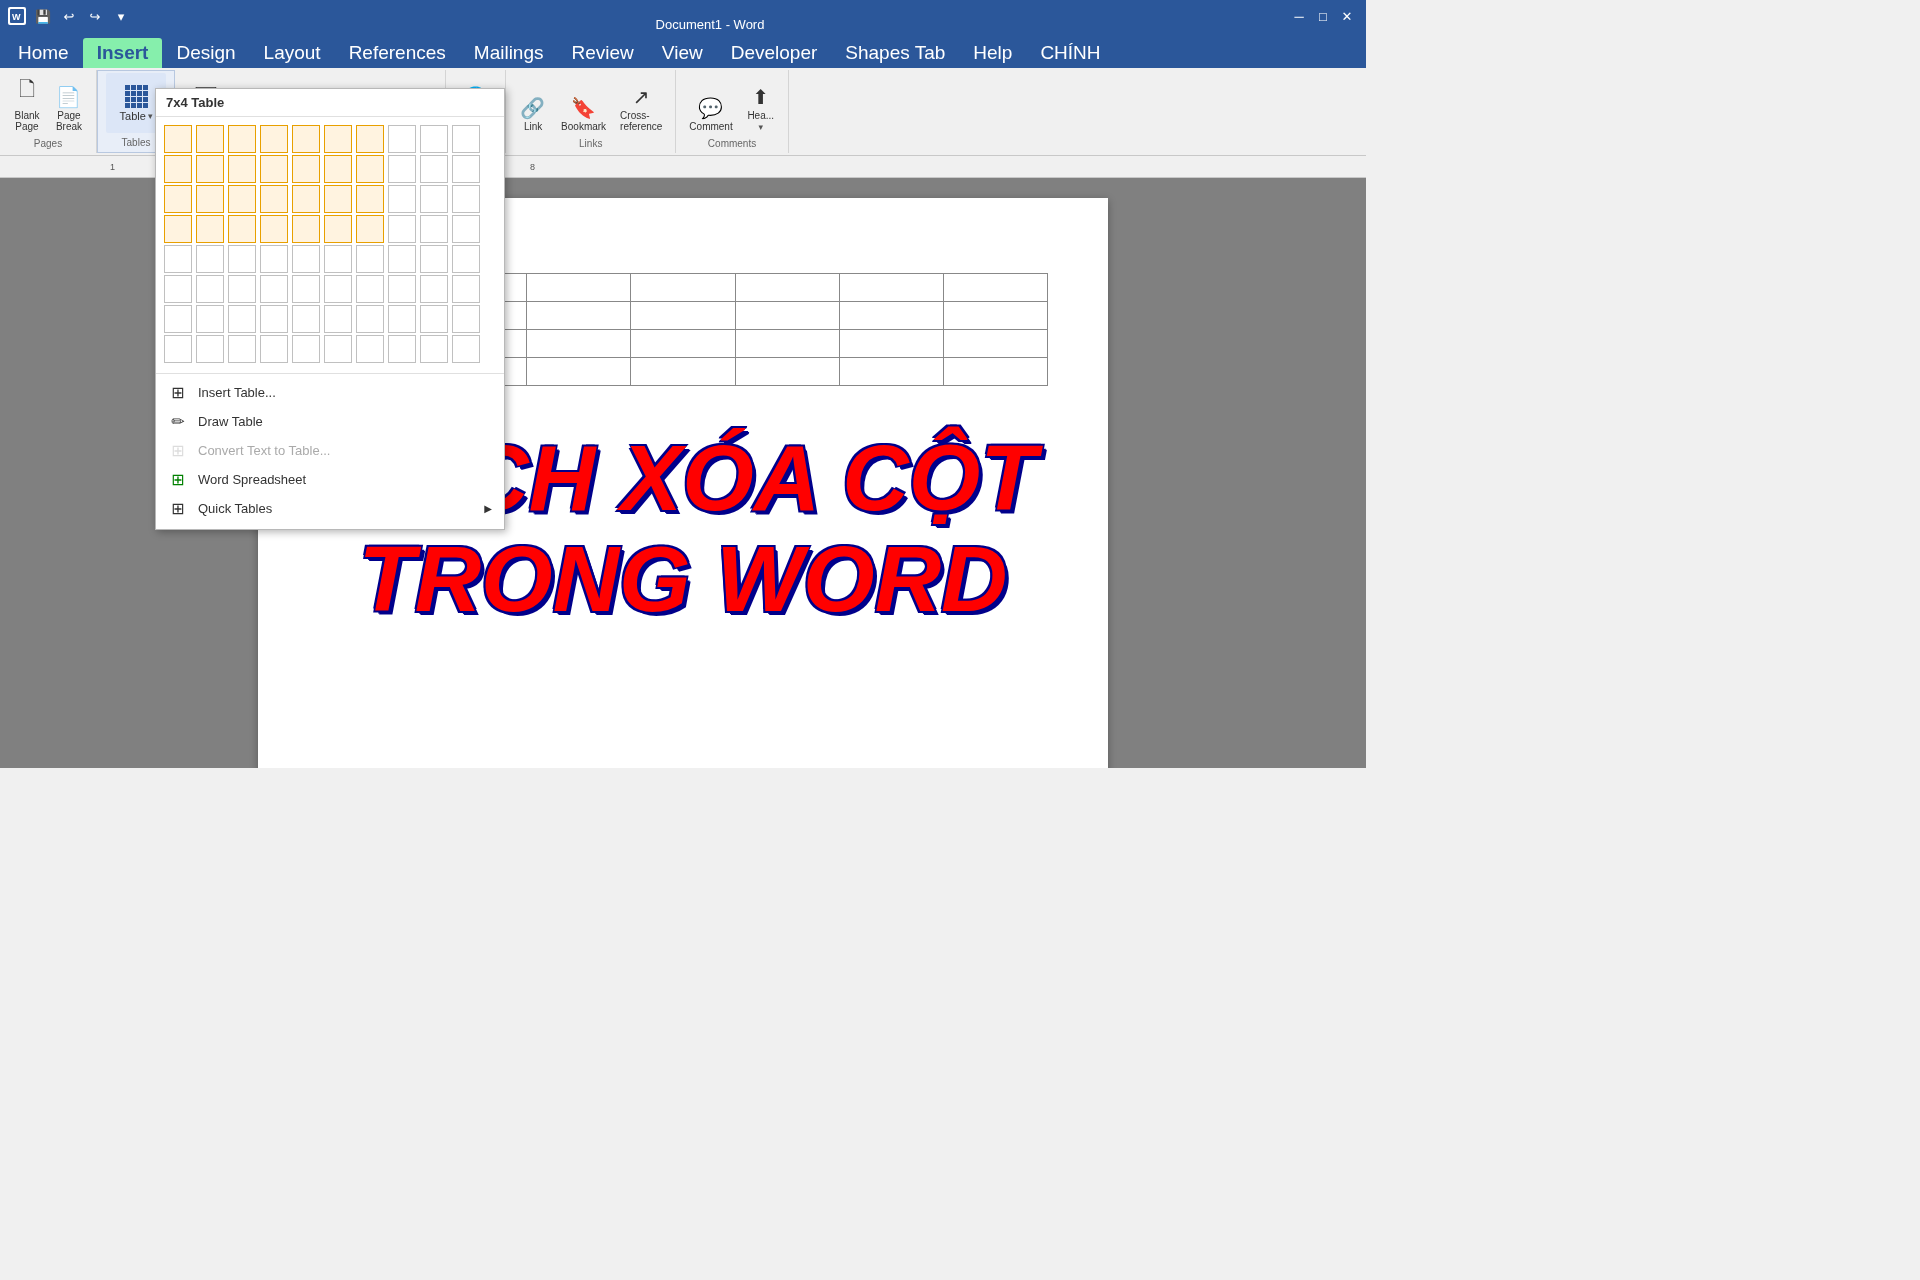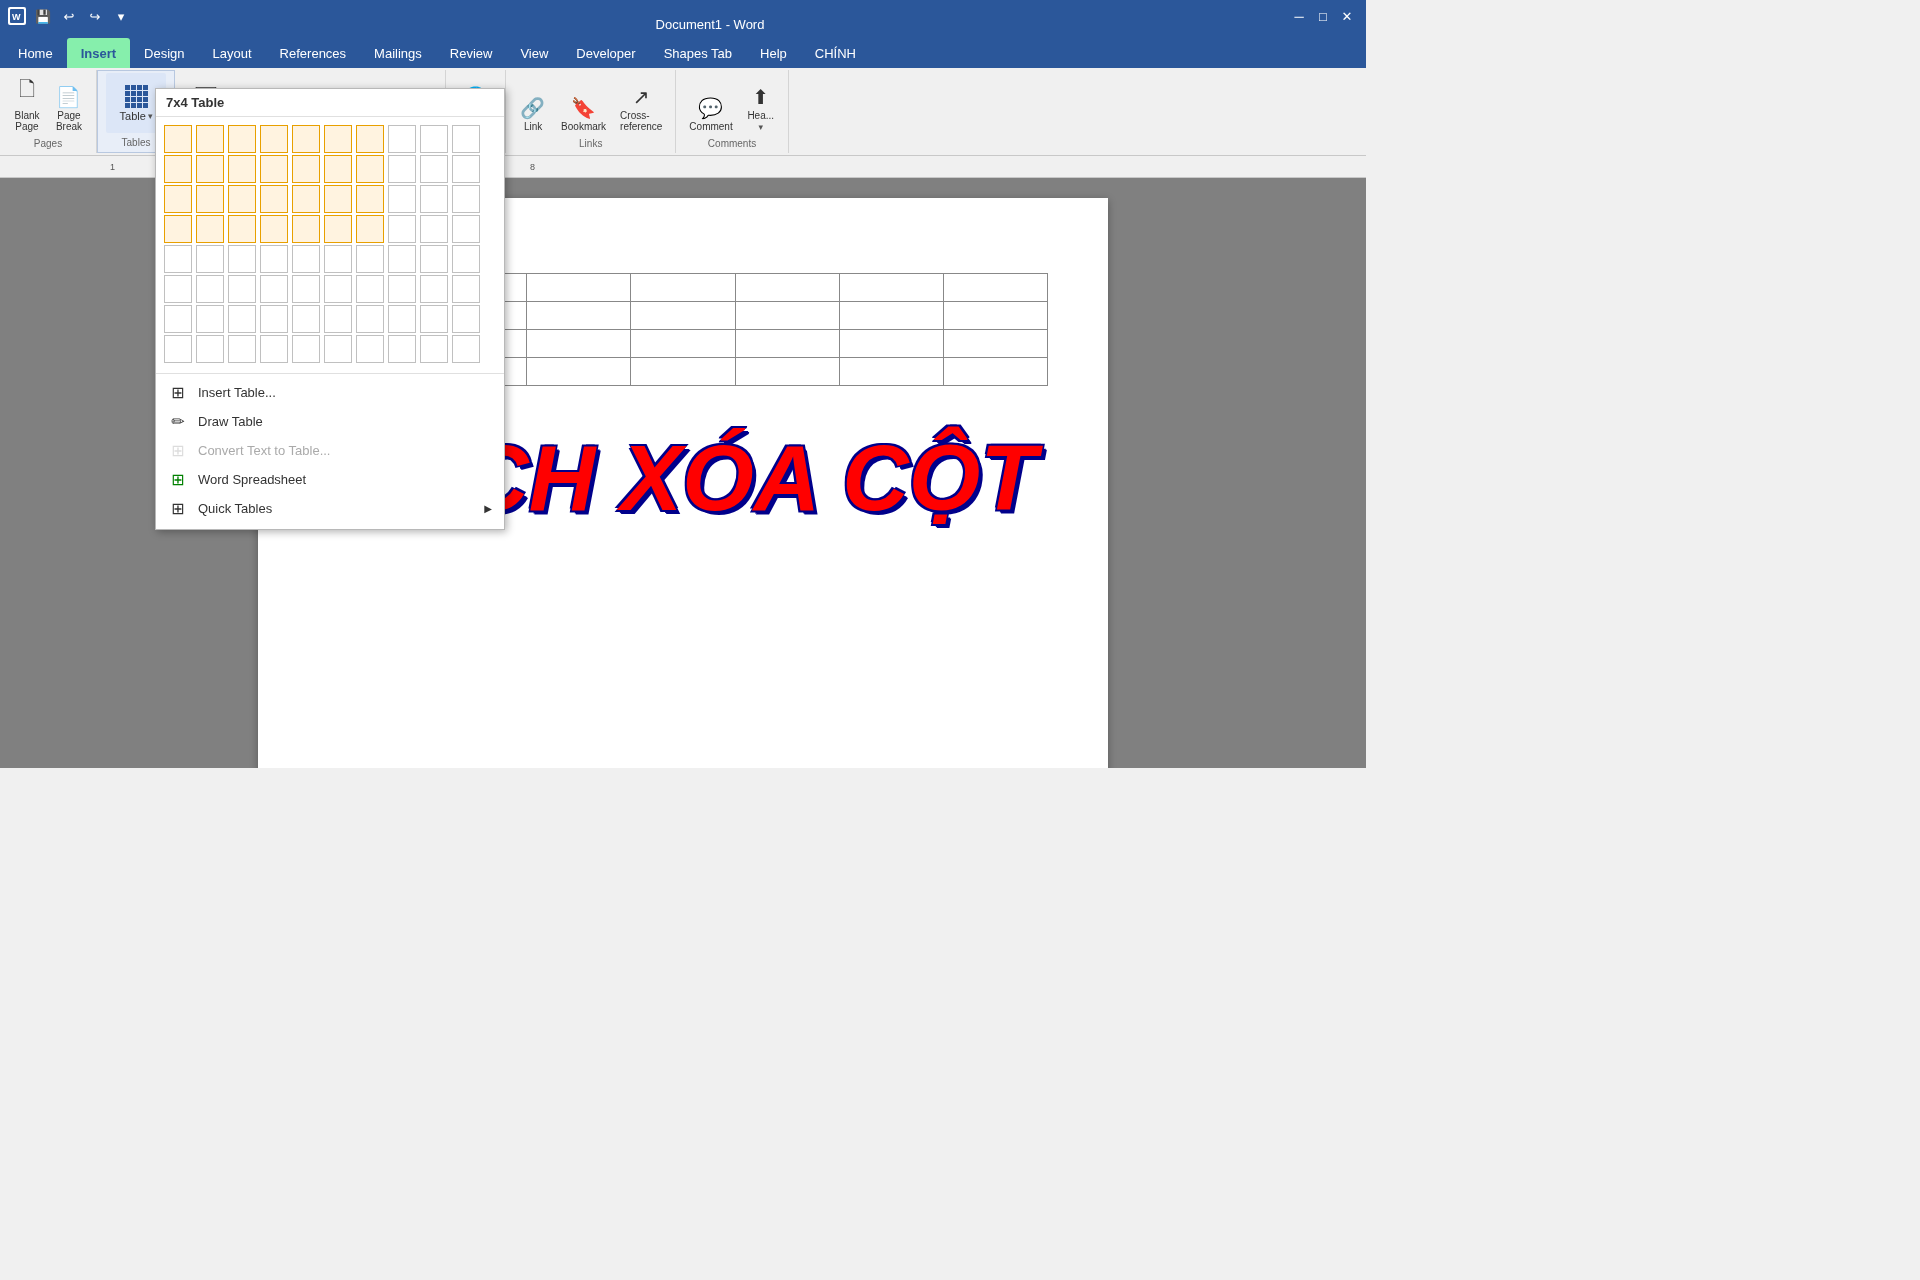--- a/index.html
+++ b/index.html
@@ -27,21 +27,21 @@
     .ribbon-tabs {
       background: #2b579a;
       display: flex;
       align-items: flex-end;
       padding: 0 4px;
       height: 36px;
     }
     .ribbon-tab {
       padding: 6px 14px;
       color: white;
-      font-size: 13px;
+      font-size: 19px;
       cursor: pointer;
       height: 30px;
       display: flex;
       align-items: center;
       border-radius: 3px 3px 0 0;
       margin-top: 28px;
     }
     .ribbon-tab.active {
       background: #86efac;
       color: #2b579a;
@@ -496,20 +496,21 @@
               <td></td>
               <td></td>
               <td></td>
           </tr>
         </tbody>
       </table>
     </div>
 
     <div class="overlay-text">
       <div class="overlay-line1">CÁCH XÓA CỘT</div>
+      <div class="overlay-line2">TRONG WORD</div>
     </div>
   </div>
 </div>
 
 <div class="table-dropdown">
   <div class="table-grid-header">7x4 Table</div>
 
   <div class="table-grid" id="table-grid">
   <div class="grid-cell highlighted"></div>
       <div class="grid-cell highlighted"></div>

